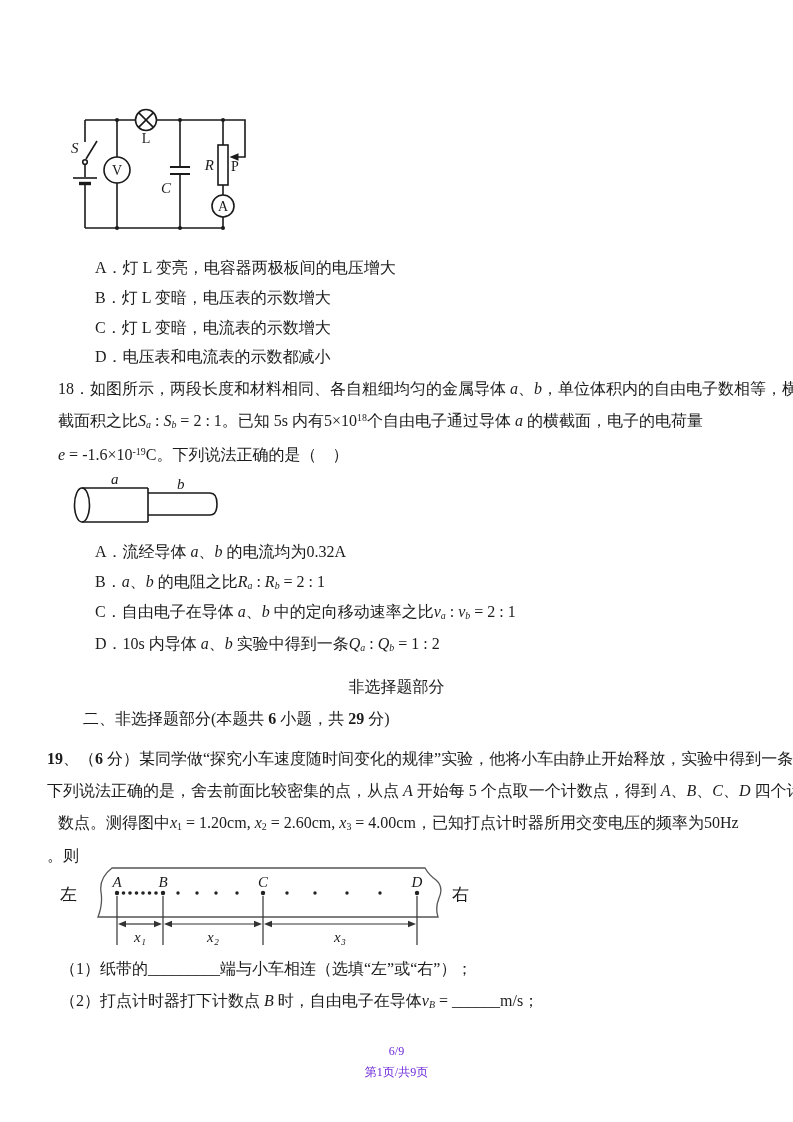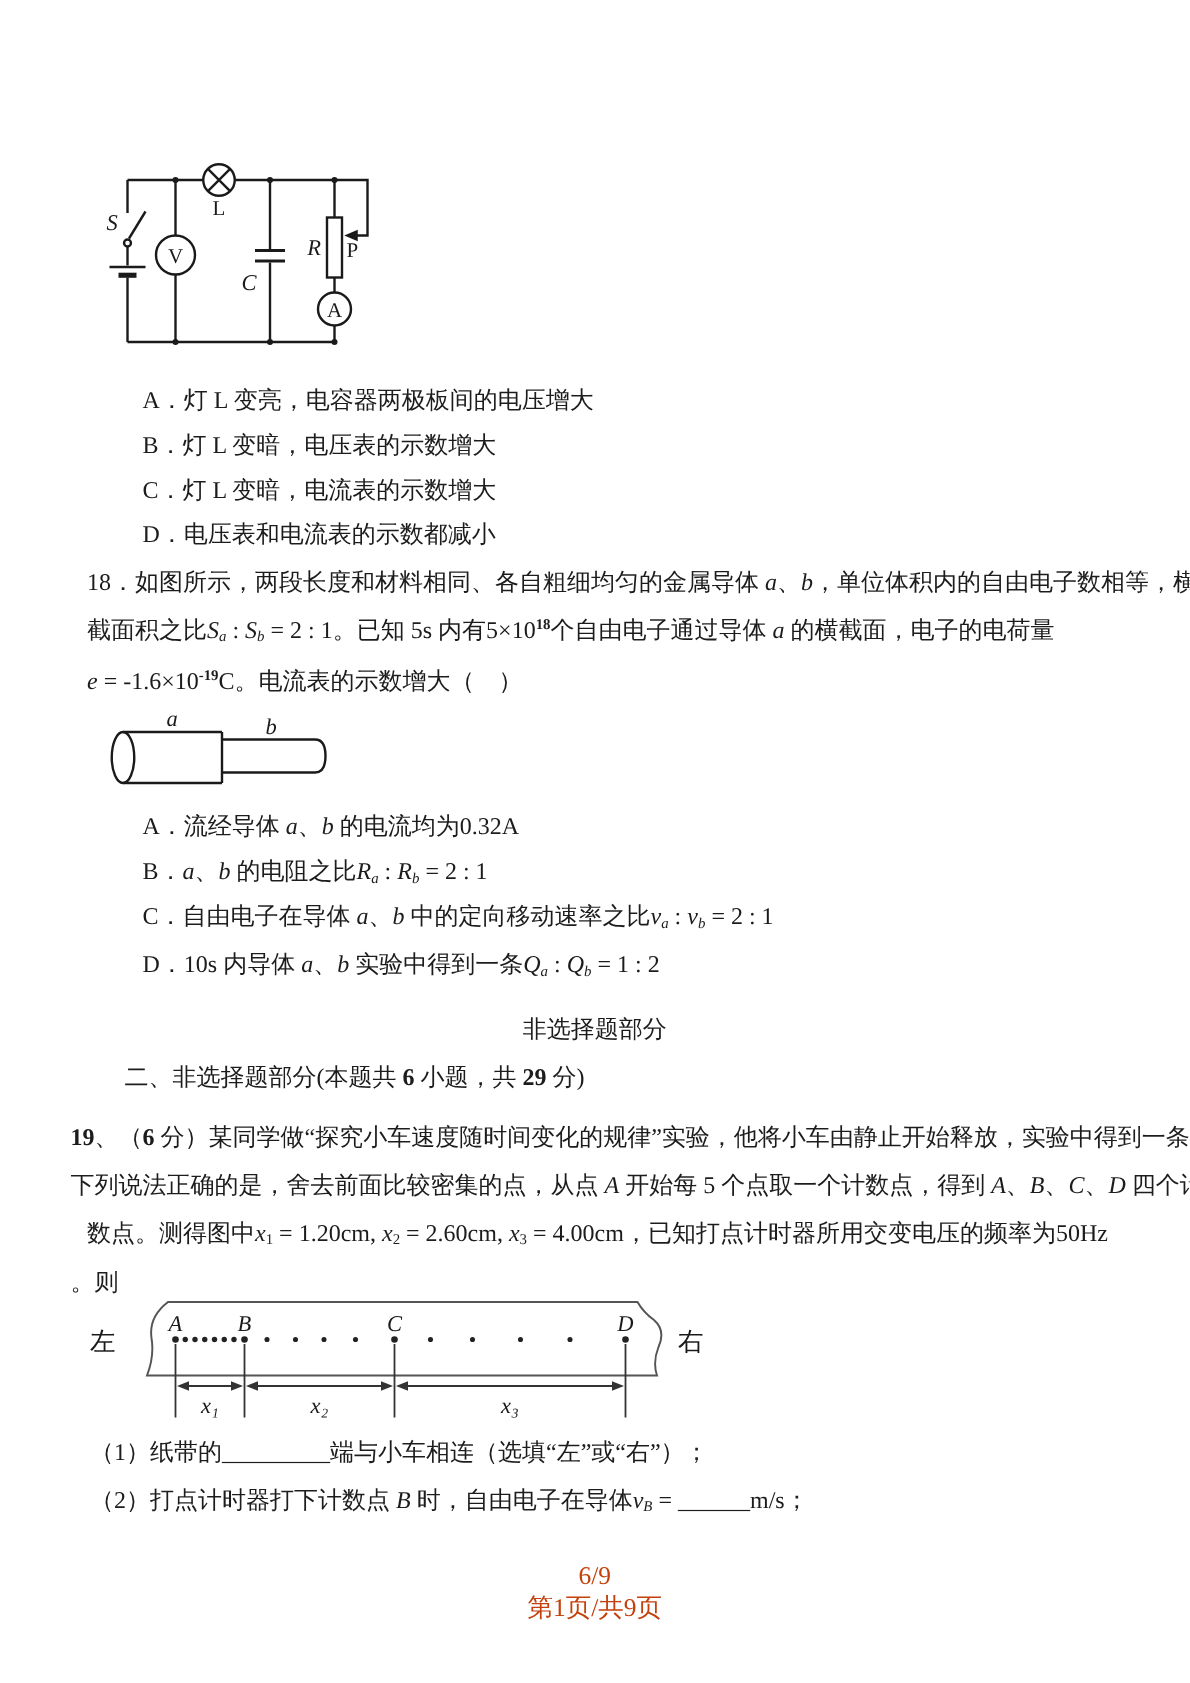--- a/index.html
+++ b/index.html
@@ -8,22 +8,22 @@
     font-family:"Liberation Serif","DejaVu Serif",serif;font-size:16px;
     position:relative;overflow:hidden;
   }
   .abs{position:absolute;white-space:nowrap;line-height:22px;}
   .center{left:0;width:793px;text-align:center;}
   .fr{font-family:"Liberation Serif","DejaVu Serif",serif;}
   .fm{font-family:"Liberation Serif","DejaVu Serif",serif;font-style:italic;}
   .fb{font-weight:bold;}
   sub,sup{font-size:0.62em;line-height:0;}
   sub{vertical-align:-0.25em;}
-  sup{vertical-align:0.55em;font-weight:bold;}
-  .footer{font-size:17px;color:#c2410c;}
+  sup{vertical-align:0.55em;}
+  .footer{font-size:12px;color:#6d28d9;}
   svg{position:absolute;overflow:visible;}
   svg text{fill:#1a1a1a;}
   .st{font-family:"Liberation Serif","DejaVu Serif",serif;font-size:14px;}
   .sti{font-family:"Liberation Serif","DejaVu Serif",serif;font-style:italic;font-size:15px;}
   .scjk{font-family:"Liberation Serif","DejaVu Serif",serif;font-size:17px;}
 </style>
 </head>
 <body>
 
 <svg style="left:70px;top:105px" width="190" height="132" viewBox="0 0 190 132">
@@ -76,21 +76,21 @@
   <text class="st" x="153" y="106" text-anchor="middle">A</text>
 </svg>
 
 <div class="abs" style="left:95px;top:257px"><span>A．灯 </span><span class="fr">L </span><span>变亮，电容器两极板间的电压增大</span></div>
 <div class="abs" style="left:95px;top:287px"><span>B．灯 </span><span class="fr">L </span><span>变暗，电压表的示数增大</span></div>
 <div class="abs" style="left:95px;top:317px"><span>C．灯 </span><span class="fr">L </span><span>变暗，电流表的示数增大</span></div>
 <div class="abs" style="left:95px;top:346px"><span>D．电压表和电流表的示数都减小</span></div>
 
 <div class="abs" style="left:58px;top:378px"><span>18．如图所示，两段长度和材料相同、各自粗细均匀的金属导体 </span><span class="fm">a</span><span>、</span><span class="fm">b</span><span>，单位体积内的自由电子数相等，横</span></div>
 <div class="abs" style="left:58px;top:410px"><span>截面积之比</span><span class="fm">S</span><sub class="fm">a</sub><span class="fr"> : </span><span class="fm">S</span><sub class="fm">b</sub><span class="fr"> = 2 : 1</span><span>。已知 </span><span class="fr">5s </span><span>内有</span><span class="fr">5×10</span><sup class="fr">18</sup><span>个自由电子通过导体 </span><span class="fm">a</span><span> 的横截面，电子的电荷量</span></div>
-<div class="abs" style="left:58px;top:444px"><span class="fm">e</span><span class="fr"> = -1.6×10</span><sup class="fr">-19</sup><span class="fr">C</span><span>。电流表的示数增大（　）</span></div>
+<div class="abs" style="left:58px;top:444px"><span class="fm">e</span><span class="fr"> = -1.6×10</span><sup class="fr">-19</sup><span class="fr">C</span><span>。下列说法正确的是（　）</span></div>
 
 <svg style="left:65px;top:462px" width="200" height="68" viewBox="0 0 200 68">
   <g stroke="#1a1a1a" stroke-width="1.6" fill="none">
     <g>
       <ellipse cx="17" cy="43" rx="7.5" ry="17"></ellipse>
       <path d="M17,26 H83 M17,60 H83 M83,26 V60"></path>
     </g>
     <g>
       <path d="M83,31 H145 M83,53 H145"></path>
       <path d="M145,31 Q152,31 152,42 Q152,53 145,53"></path>

